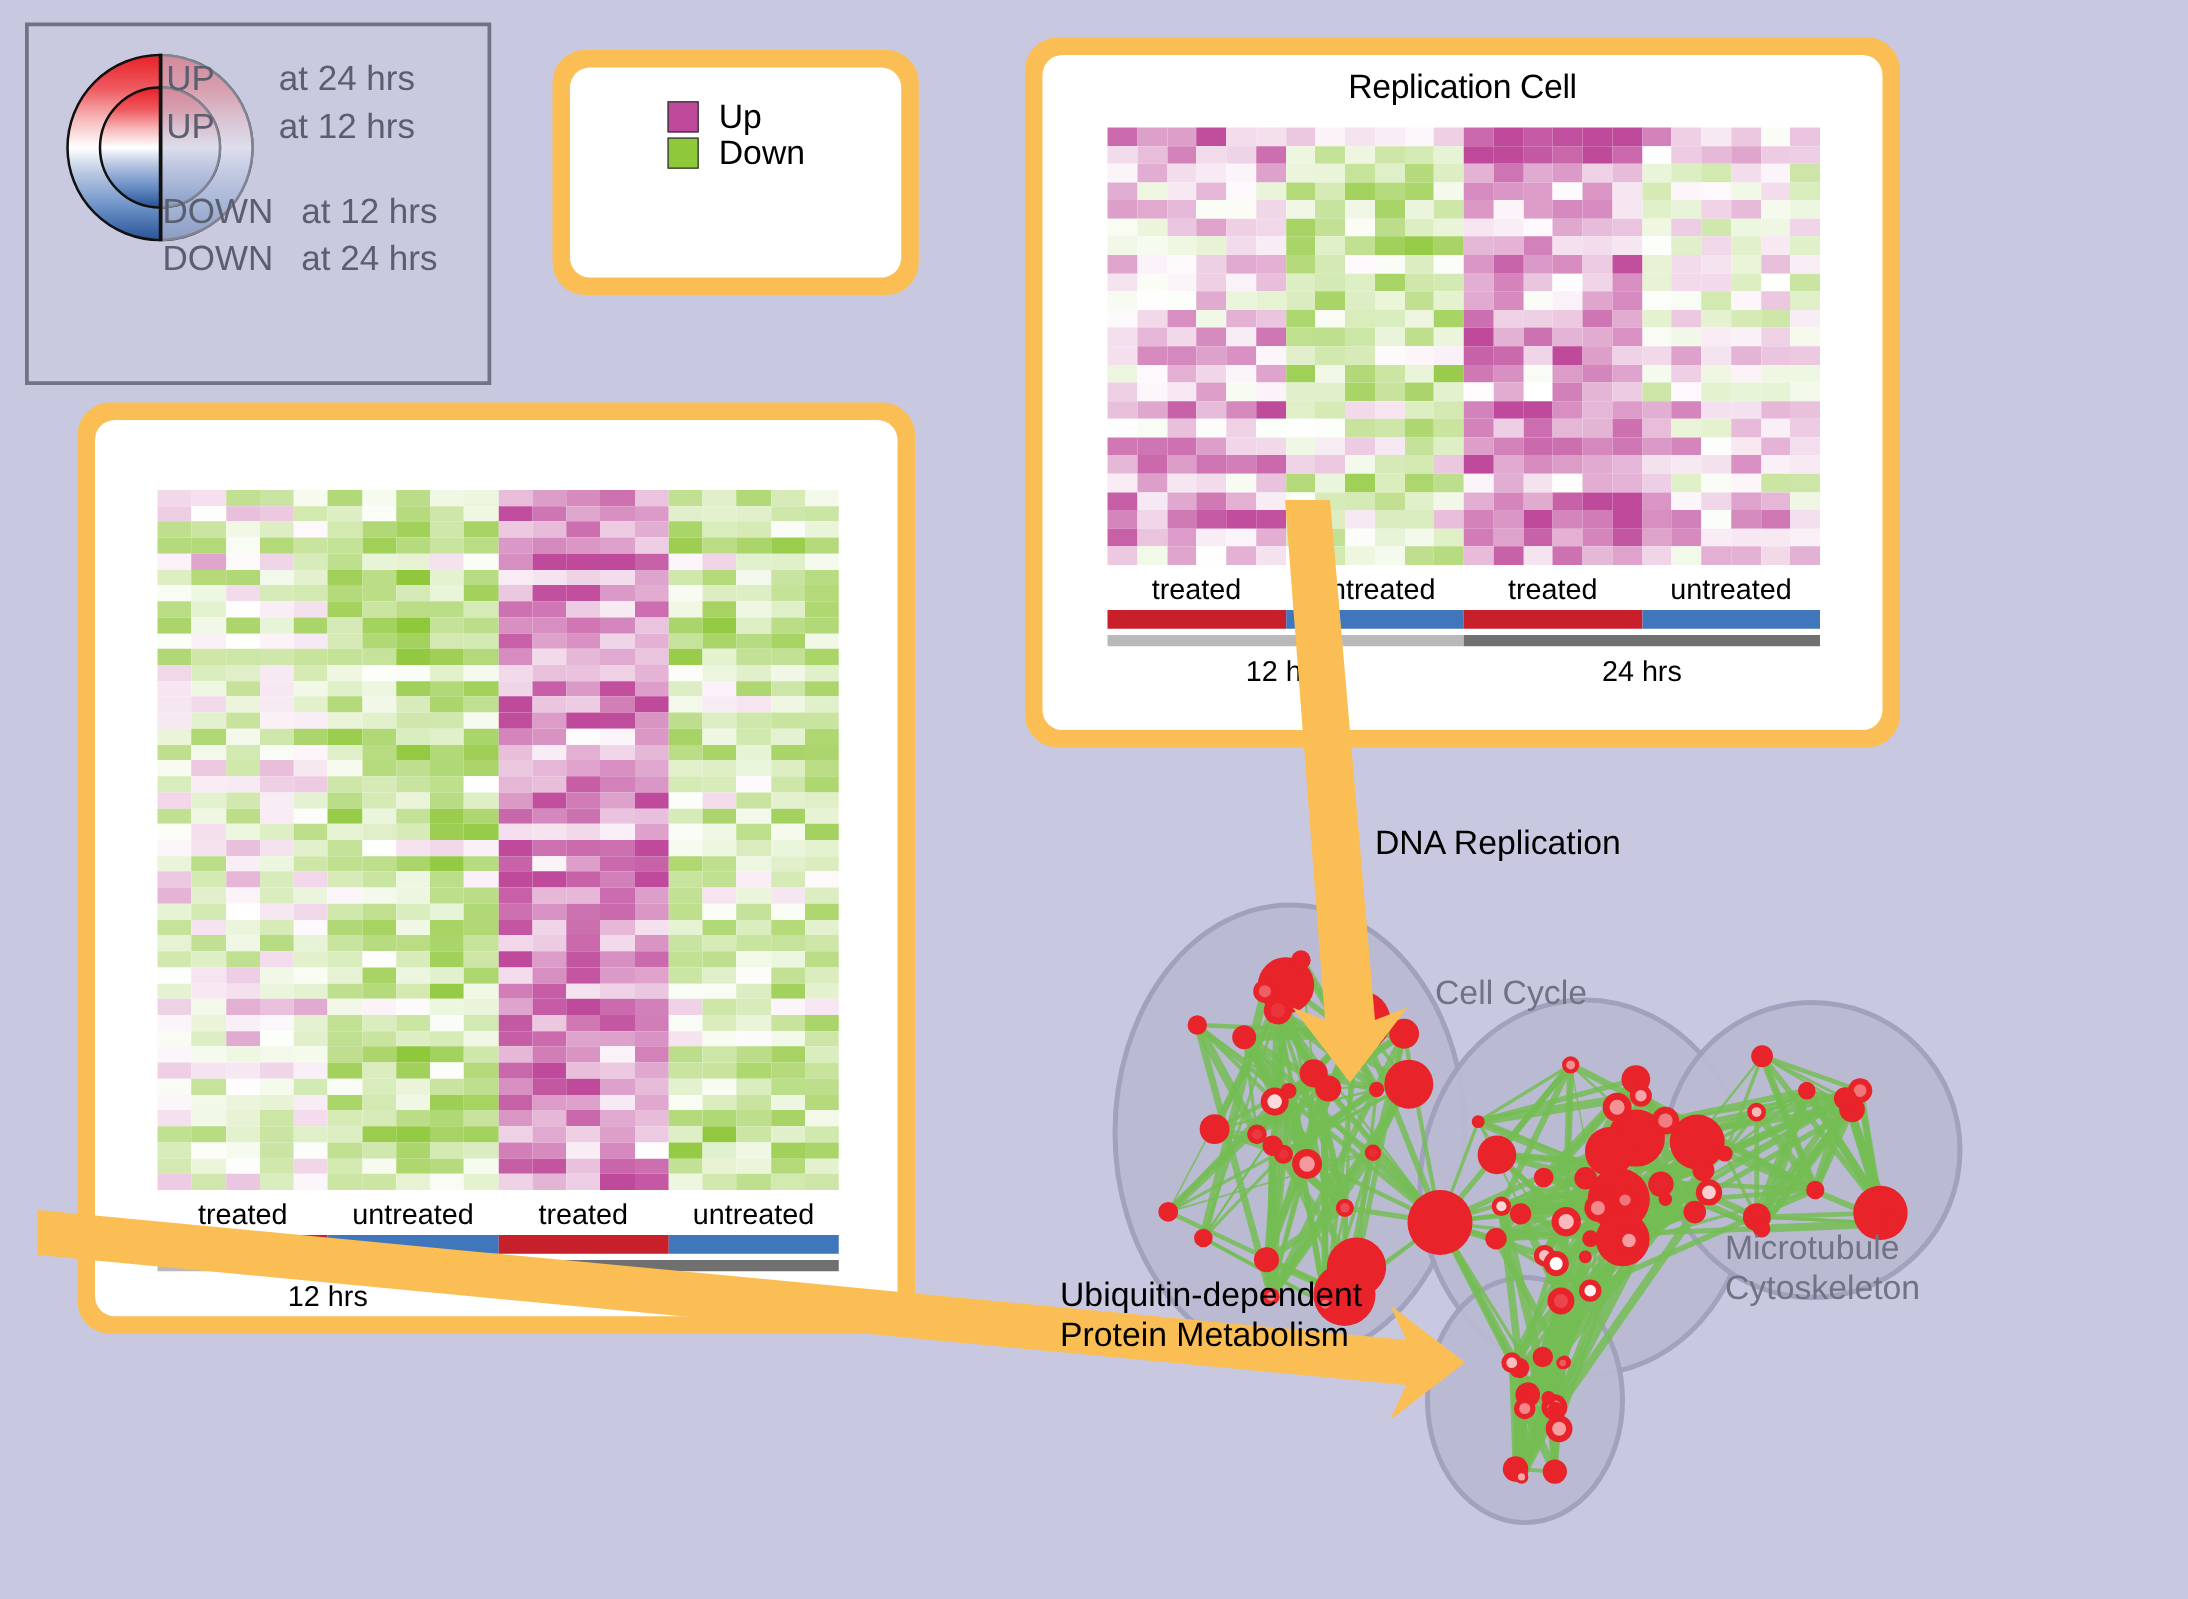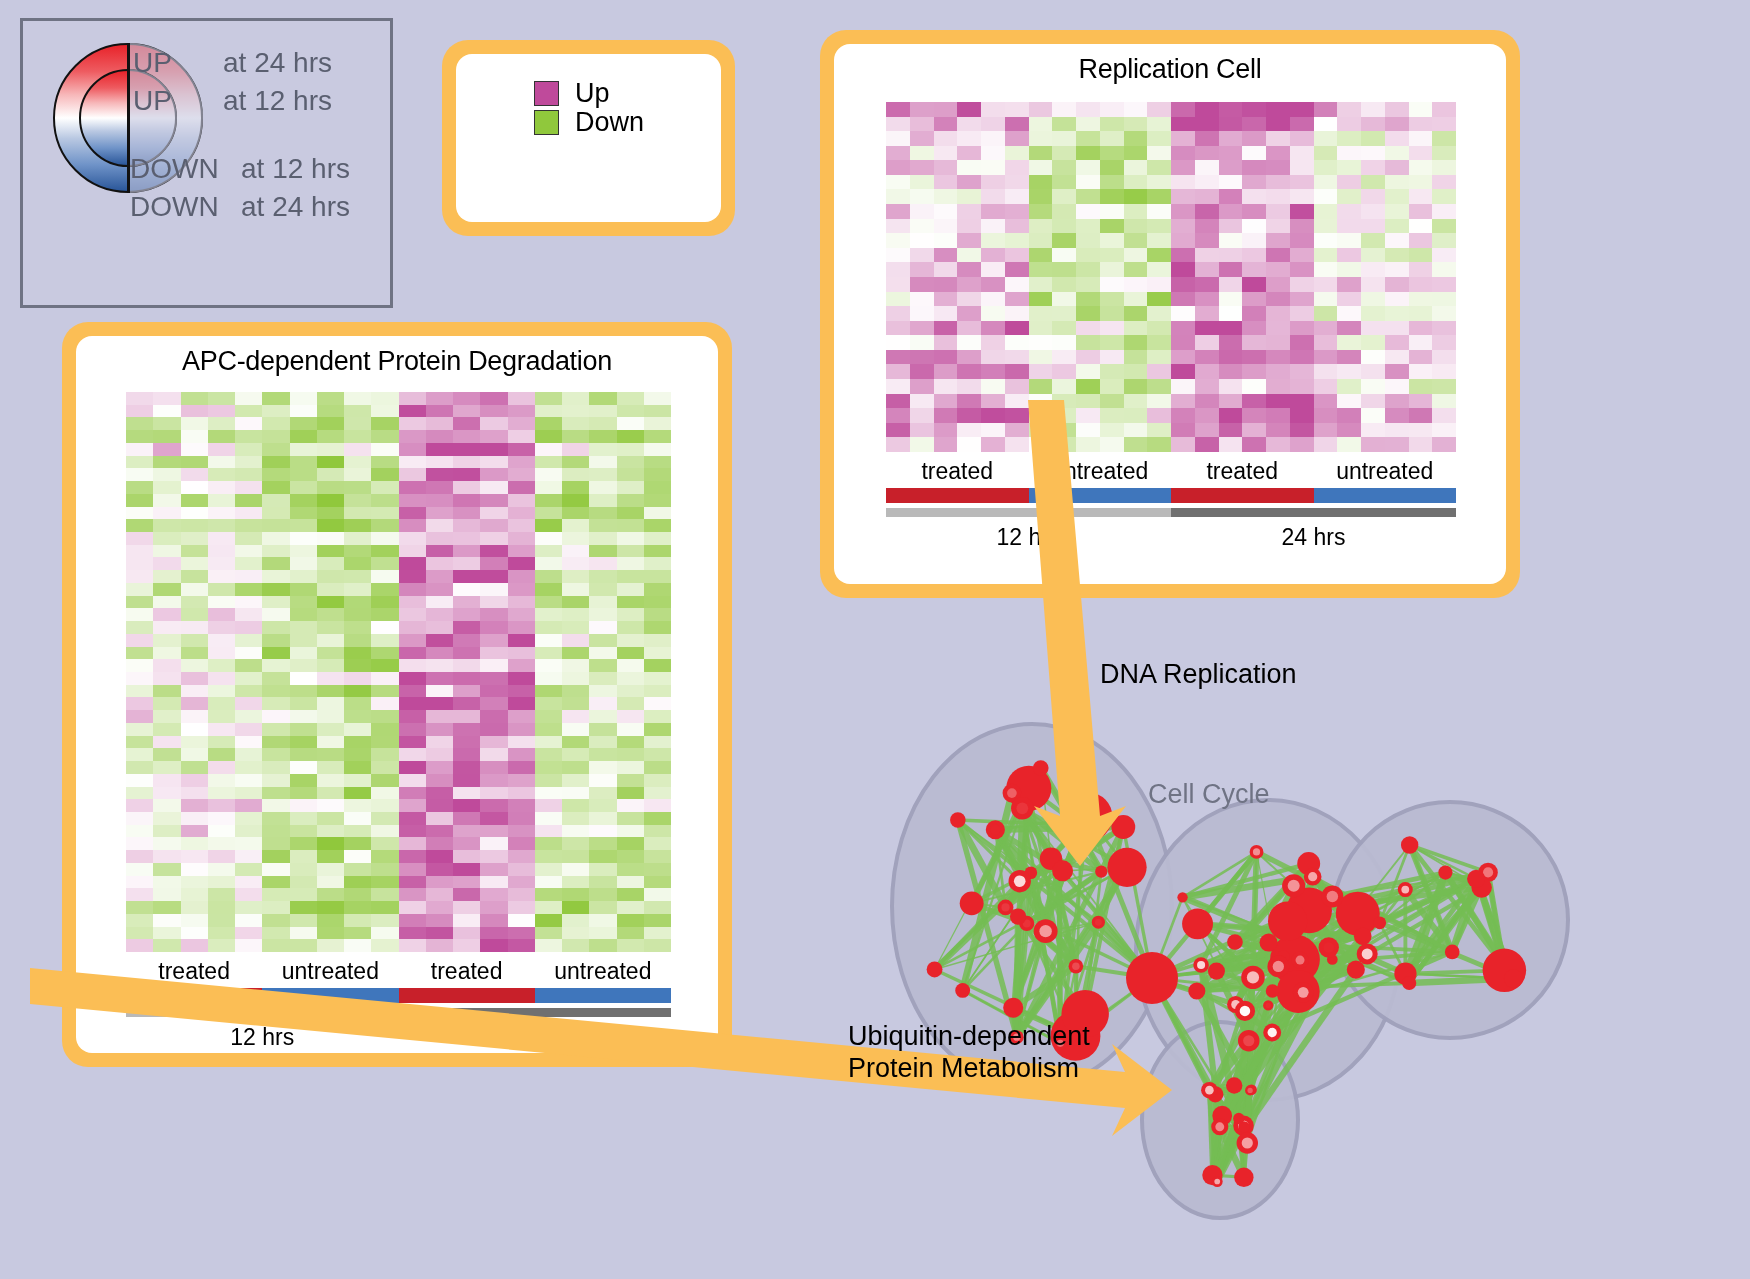--- a/index.html
+++ b/index.html
@@ -749,21 +749,20 @@
 
       <div class="hrs-labels" style="left:52px;top:480px;width:570px;">
         <div style="flex:1">12 hrs</div>
         <div style="flex:1">24 hrs</div>
       </div>
     </div>
   </div>
 
   <div class="panel" id="apc-panel">
     <div class="panel-inner">
-      <div class="panel-title">APC-dependent Protein Degradation</div>
 
       <div class="hm-grid" id="hm-apc" style="left: 50px; top: 56px; width: 545px; height: 560px; grid-template-columns: repeat(20, 1fr); grid-template-rows: repeat(44, 1fr);">
           <div style="background: rgb(241, 217, 234);"></div>
           <div style="background: rgb(244, 224, 238);"></div>
           <div style="background: rgb(193, 224, 146);"></div>
           <div style="background: rgb(202, 229, 163);"></div>
           <div style="background: rgb(246, 250, 239);"></div>
           <div style="background: rgb(178, 217, 120);"></div>
           <div style="background: rgb(246, 251, 240);"></div>
           <div style="background: rgb(187, 221, 135);"></div>
@@ -2416,20 +2415,22 @@
         </g>
     </svg>
 
     <svg class="arrow-svg" width="950" height="659">
       <polygon points="-20,-220 16,-220 52,196 78,186 32,246 -14,186 12,196" transform="translate(248,0)" fill="#fbbe55"></polygon>
       <polygon points="-770,348 325,452 312,424 372,470 312,516 325,488 -770,384" fill="#fbbe55"></polygon>
     </svg>
 
     <div class="net-label" id="lbl-dna">DNA Replication</div>
     <div class="net-label" id="lbl-cc">Cell Cycle</div>
+    <div class="net-label" id="lbl-mt">Microtubule
+Cytoskeleton</div>
     <div class="net-label" id="lbl-ub">Ubiquitin-dependent
 Protein Metabolism</div>
   </div>
 
   <svg style="position:absolute;left:700px;top:930px;width:420px;height:120px;overflow:visible;">
     <polygon points="0,28 300,110 300,92 300,128" fill="#fbbe55" opacity="0"></polygon>
   </svg>
 
 </div>
 

